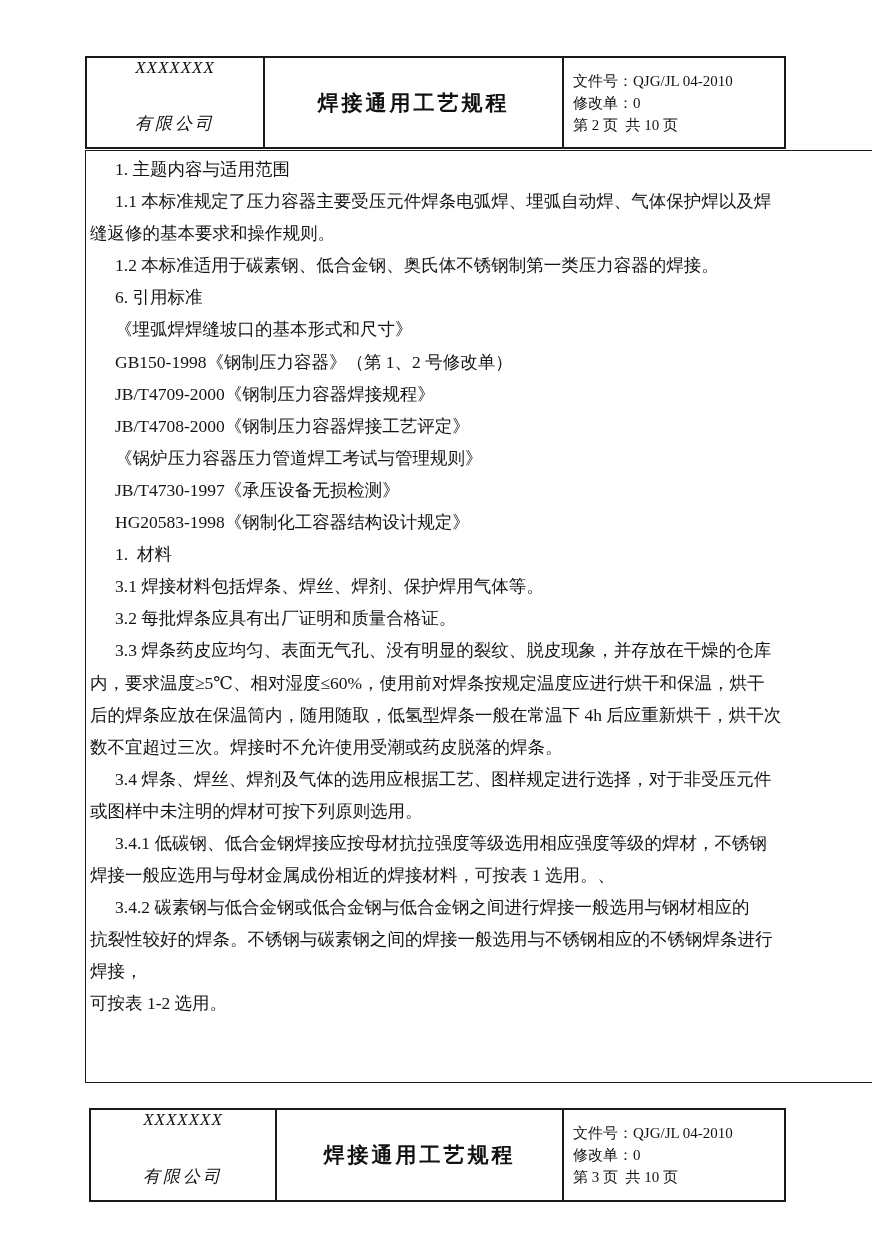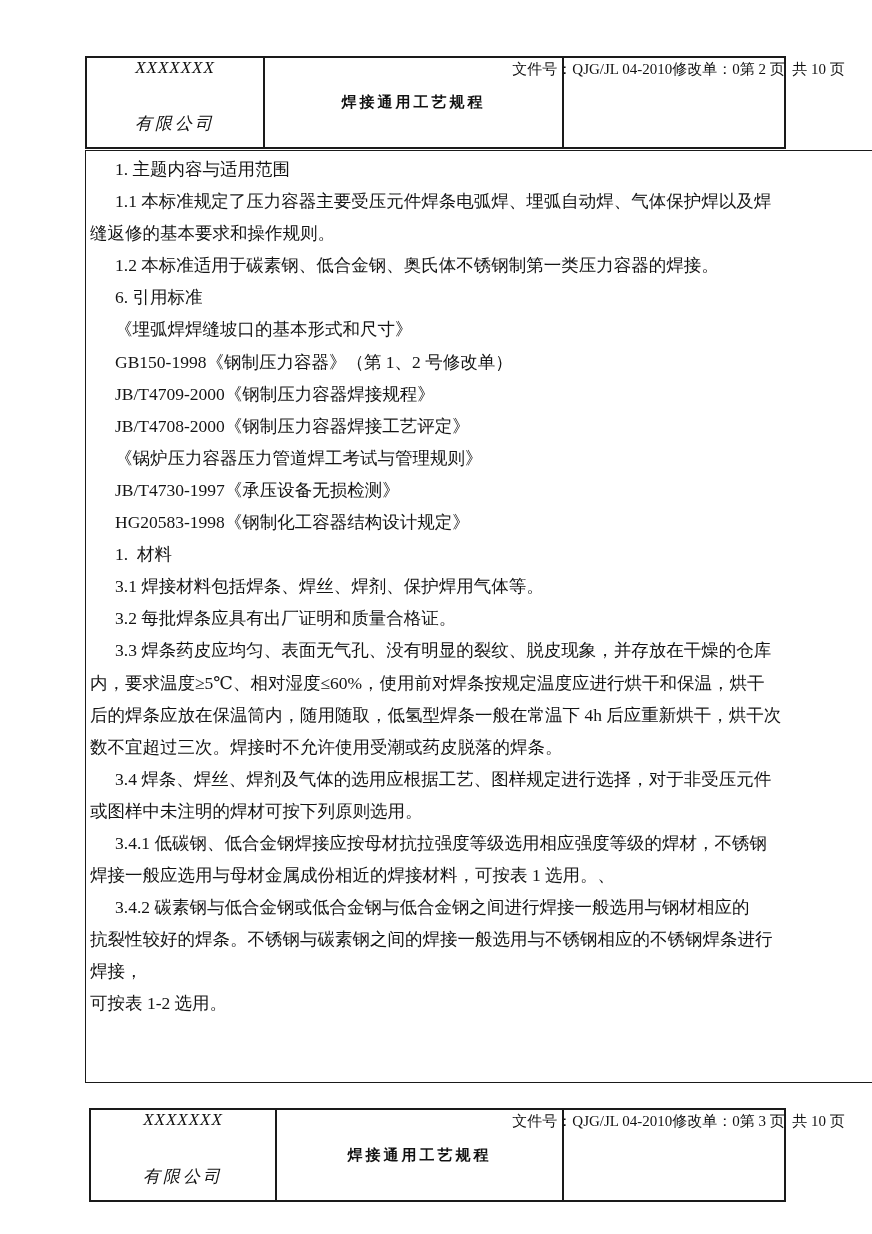--- a/index.html
+++ b/index.html
@@ -33,26 +33,26 @@
     font-style: italic;
   }
   .header-table.bottom .cell-company { width: 186px; }
   .company-en { letter-spacing: 1px; }
   .company-cn { letter-spacing: 3px; }
 
   .cell-title {
     flex: 1;
     border-right: 2px solid #1a1a1a;
     display: flex; align-items: center; justify-content: center;
-    font-size: 15px; font-weight: bold; letter-spacing: 3px;
+    font-size: 21px; font-weight: bold; letter-spacing: 3px;
   }
 
   .cell-docinfo {
     width: 220px;
-    display: flex; justify-content: center;
+    display: flex; flex-direction: column; justify-content: center;
     padding-left: 9px;
     font-size: 15px;
     line-height: 22px;
   }
   .cell-docinfo div { white-space: pre; }
 
   
   .body-box {
     position: absolute;
     left: 85px; top: 150px;

